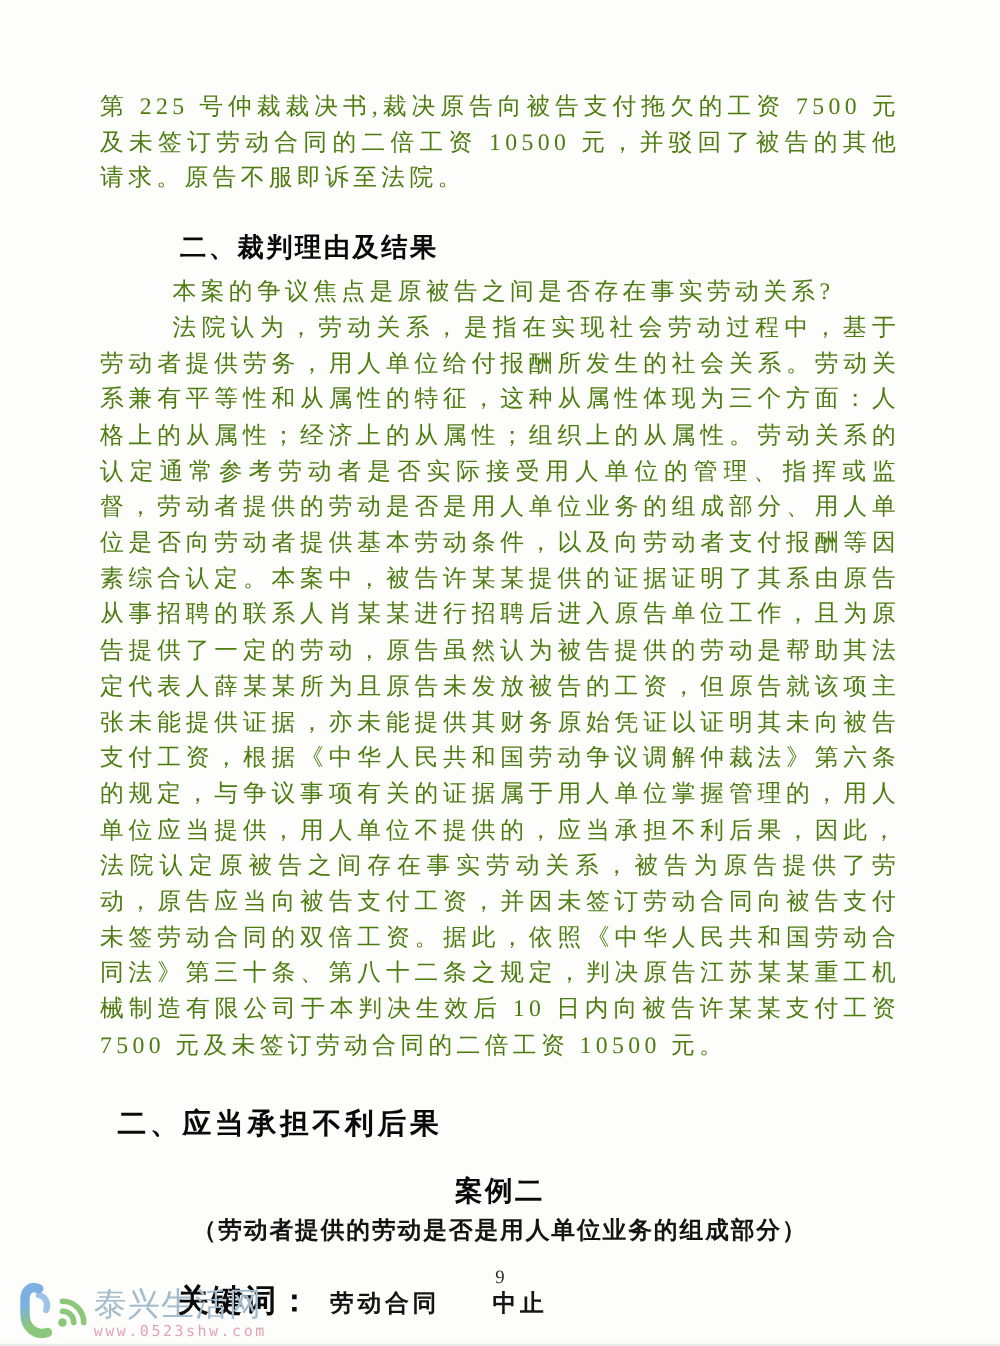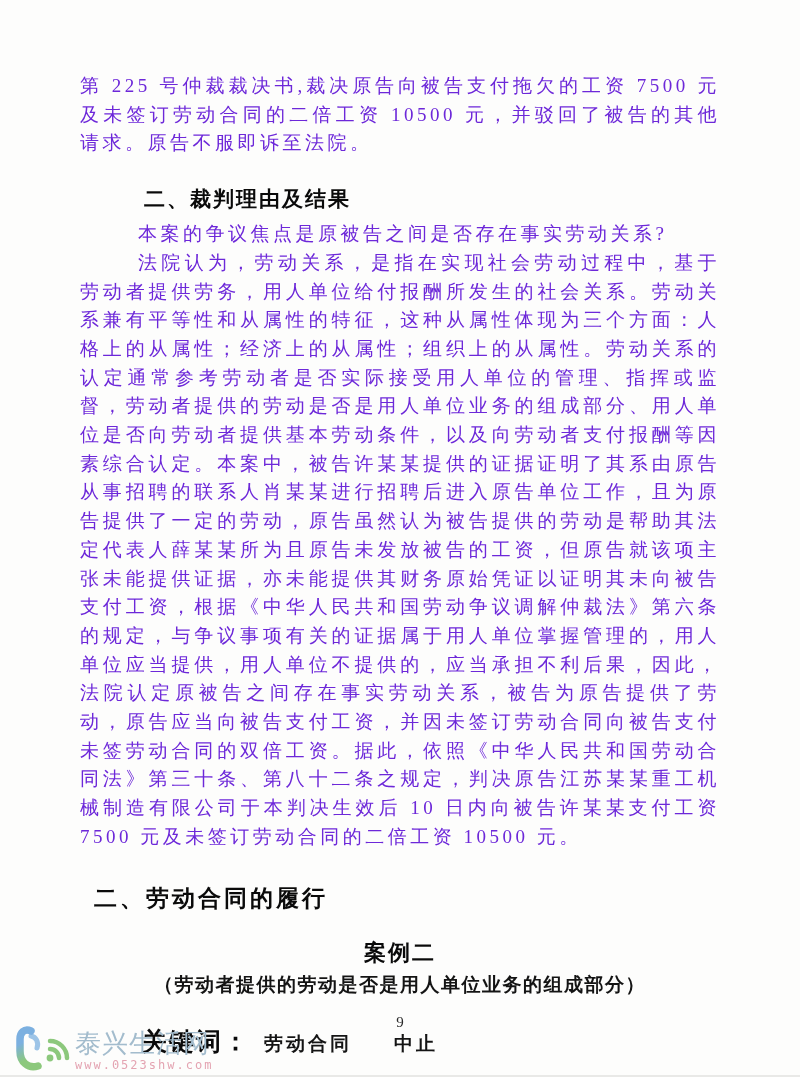--- a/index.html
+++ b/index.html
@@ -16,21 +16,21 @@
     position: absolute;
     left: 80px; top: 72px; width: 640px;
   }
   .body-par {
     margin: 0;
     font-size: 19px;
     line-height: 28.7px;
     letter-spacing: 3.5px;
     text-align: justify;
     text-justify: inter-ideograph;
-    color: #6d28d9;
+    color: #4d7c0f;
   }
   .indent { text-indent: 58px; }
   .no-indent { text-indent: 0; }
   .section-heading {
     margin: 26px 0 7px 0;
     padding-left: 64px;
     font-family: "Liberation Sans", "DejaVu Sans", sans-serif;
     font-weight: bold;
     font-size: 21px;
     line-height: 29px;
@@ -129,21 +129,21 @@
   <div class="content">
 
     <p class="body-par no-indent">第 225 号仲裁裁决书,裁决原告向被告支付拖欠的工资 7500 元及未签订劳动合同的二倍工资 10500 元，并驳回了被告的其他请求。原告不服即诉至法院。</p>
 
     <div class="section-heading">二、裁判理由及结果</div>
 
     <p class="body-par indent">本案的争议焦点是原被告之间是否存在事实劳动关系?</p>
 
     <p class="body-par indent">法院认为，劳动关系，是指在实现社会劳动过程中，基于劳动者提供劳务，用人单位给付报酬所发生的社会关系。劳动关系兼有平等性和从属性的特征，这种从属性体现为三个方面：人格上的从属性；经济上的从属性；组织上的从属性。劳动关系的认定通常参考劳动者是否实际接受用人单位的管理、指挥或监督，劳动者提供的劳动是否是用人单位业务的组成部分、用人单位是否向劳动者提供基本劳动条件，以及向劳动者支付报酬等因素综合认定。本案中，被告许某某提供的证据证明了其系由原告从事招聘的联系人肖某某进行招聘后进入原告单位工作，且为原告提供了一定的劳动，原告虽然认为被告提供的劳动是帮助其法定代表人薛某某所为且原告未发放被告的工资，但原告就该项主张未能提供证据，亦未能提供其财务原始凭证以证明其未向被告支付工资，根据《中华人民共和国劳动争议调解仲裁法》第六条的规定，与争议事项有关的证据属于用人单位掌握管理的，用人单位应当提供，用人单位不提供的，应当承担不利后果，因此，法院认定原被告之间存在事实劳动关系，被告为原告提供了劳动，原告应当向被告支付工资，并因未签订劳动合同向被告支付未签劳动合同的双倍工资。据此，依照《中华人民共和国劳动合同法》第三十条、第八十二条之规定，判决原告江苏某某重工机械制造有限公司于本判决生效后 10 日内向被告许某某支付工资 7500 元及未签订劳动合同的二倍工资 10500 元。</p>
 
-    <div class="chapter-heading">二、劳动合同的履行</div>
+    <div class="chapter-heading">二、应当承担不利后果</div>
 
     <div class="case-title">案例二</div>
 
     <div class="case-subtitle">（劳动者提供的劳动是否是用人单位业务的组成部分）</div>
 
     <div class="keywords-line">
       <span class="keywords-label">关键词：</span><span class="keyword-item">劳动合同</span><span class="keyword-item">中止</span>
     </div>
 
   </div>

